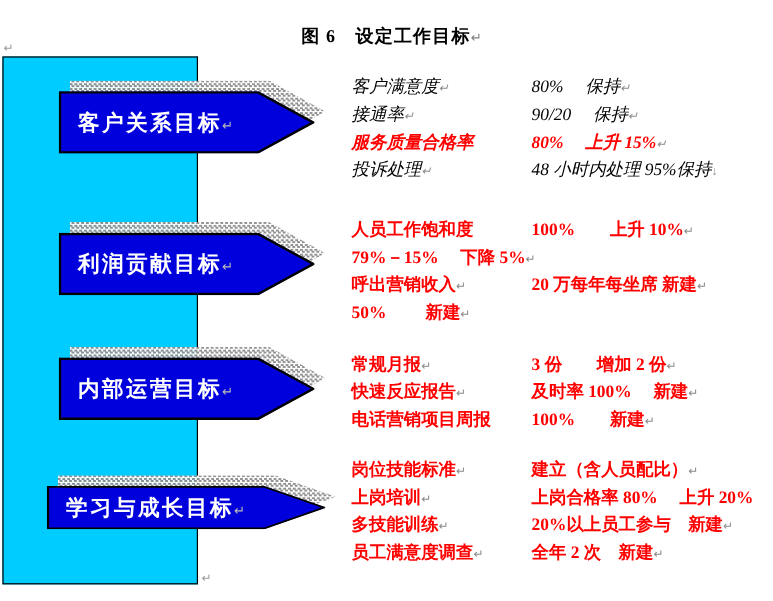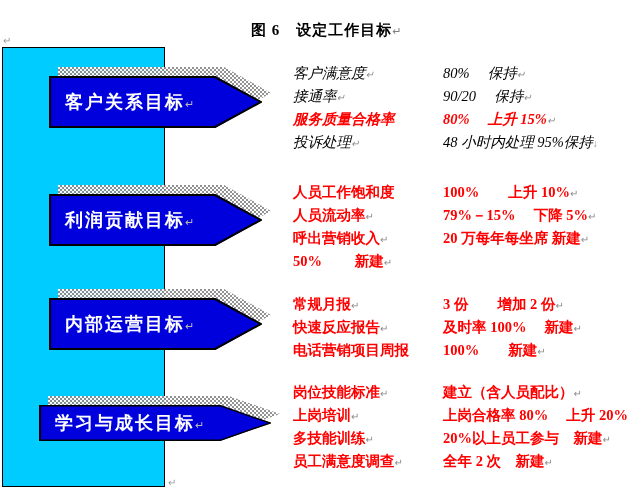--- a/index.html
+++ b/index.html
@@ -191,21 +191,20 @@
     <span class="value"><span>48 小时内处理 95%保持</span><span class="pilcrow">↓</span></span>
   </div>
 </div>
 
 <div class="group" style="top:181px;">
   <div class="row red">
     <span class="label"><span>人员工作饱和度</span><span class="pilcrow"></span></span>
     <span class="value"><span>100%　　上升 10%</span><span class="pilcrow">↵</span></span>
   </div>
   <div class="row red">
-    <span class="label"><span>人员流动率</span><span class="pilcrow">↵</span></span>
     <span class="value"><span>79%－15%　 下降 5%</span><span class="pilcrow">↵</span></span>
   </div>
   <div class="row red">
     <span class="label"><span>呼出营销收入</span><span class="pilcrow">↵</span></span>
     <span class="value"><span>20 万每年每坐席 新建</span><span class="pilcrow">↵</span></span>
   </div>
   <div class="row red">
     <span class="value"><span>50%　　 新建</span><span class="pilcrow">↵</span></span>
   </div>
 </div>

